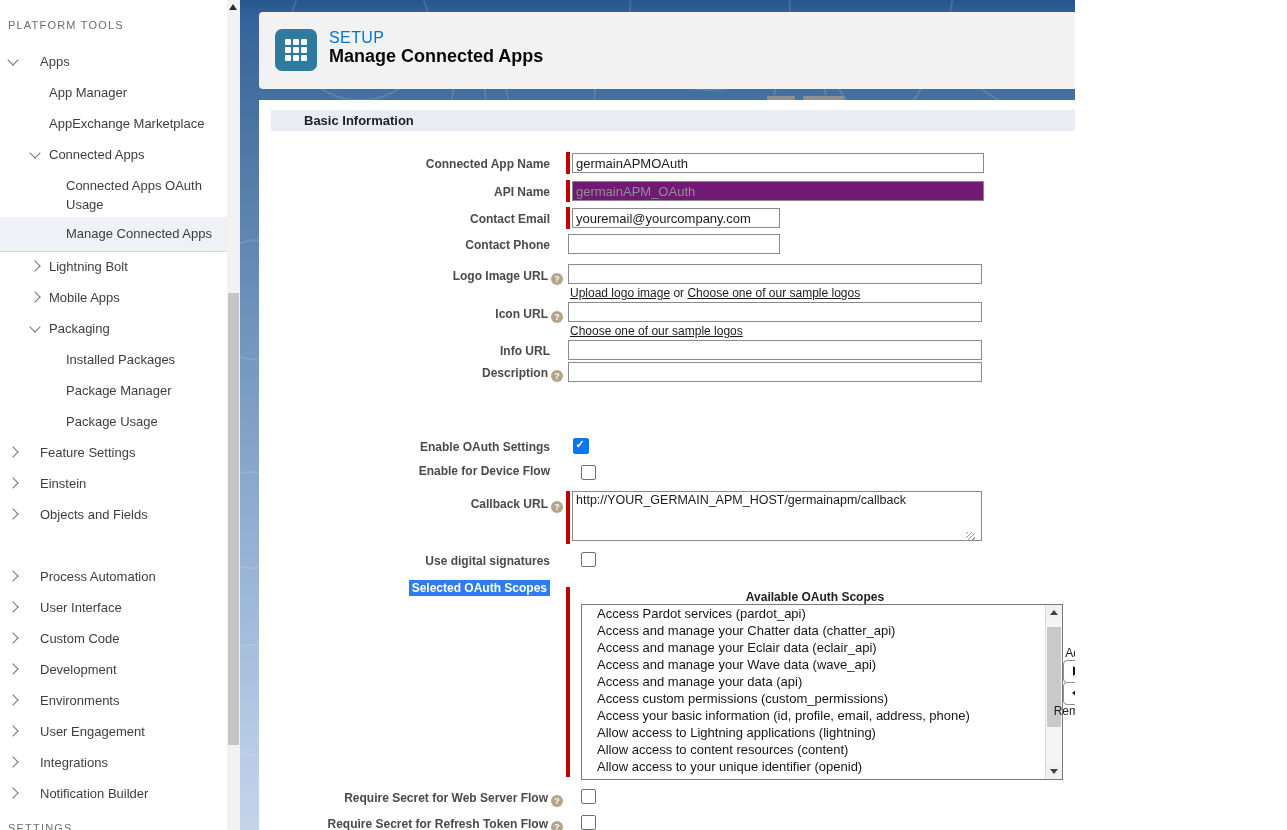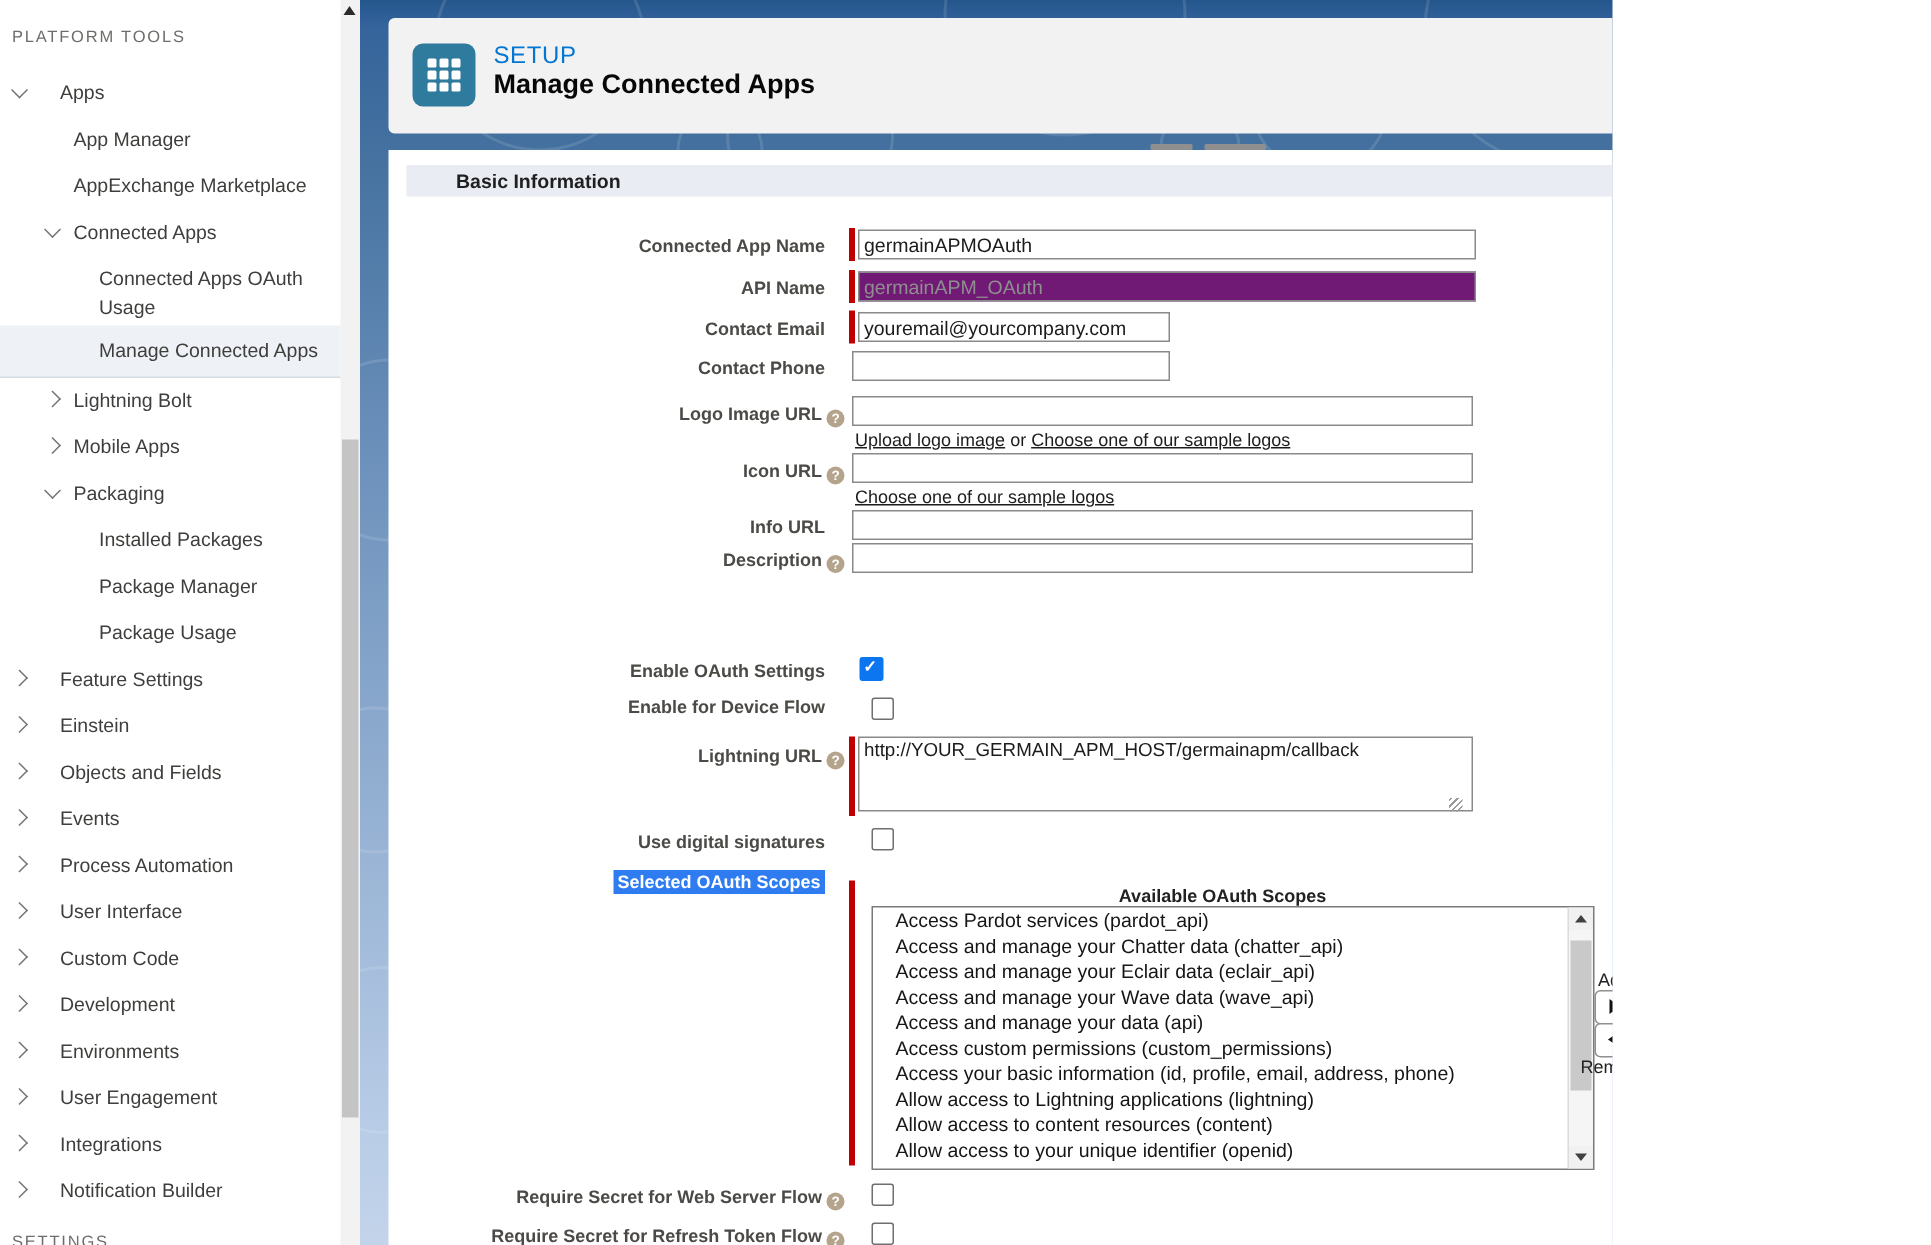--- a/index.html
+++ b/index.html
@@ -143,24 +143,20 @@
         <span class="lbl">Feature Settings</span>
       </div>
       <div class="nav-item lv0" style="top: 474px;">
         <span class="chev right"></span>
         <span class="lbl">Einstein</span>
       </div>
       <div class="nav-item lv0" style="top: 505px;">
         <span class="chev right"></span>
         <span class="lbl">Objects and Fields</span>
       </div>
-      <div class="nav-item lv0" style="top: 536px;">
-        <span class="chev right"></span>
-        <span class="lbl">Events</span>
-      </div>
       <div class="nav-item lv0" style="top: 567px;">
         <span class="chev right"></span>
         <span class="lbl">Process Automation</span>
       </div>
       <div class="nav-item lv0" style="top: 598px;">
         <span class="chev right"></span>
         <span class="lbl">User Interface</span>
       </div>
       <div class="nav-item lv0" style="top: 629px;">
         <span class="chev right"></span>
@@ -275,21 +271,21 @@
     <div class="flabel" style="top:266px"><span>Description</span><span class="help">?</span></div>
     <input class="tinput" style="left: 309px; top: 262px; width: 406px;" type="text" value="">
 
 
     <div class="flabel nohelp" style="top:340px">Enable OAuth Settings</div>
     <div class="cbox checked" style="left:314px;top:338px;width:14px;height:14px;"></div>
 
     <div class="flabel nohelp" style="top:364px">Enable for Device Flow</div>
     <div class="cbox" style="left:322px;top:365px;"></div>
 
-    <div class="flabel" style="top:397px"><span>Lightning URL</span><span class="help">?</span></div>
+    <div class="flabel" style="top:397px"><span>Callback URL</span><span class="help">?</span></div>
     <div class="reqbar" style="top:391px;height:53px;"></div>
     <textarea class="cta" style="left: 313px; top: 391px; width: 402px; height: 46px;">http://YOUR_GERMAIN_APM_HOST/germainapm/callback</textarea>
     <div class="resize-corner" style="left:707px;top:432px;"></div>
 
     <div class="flabel nohelp" style="top:454px">Use digital signatures</div>
     <div class="cbox" style="left:322px;top:452px;"></div>
 
     <div class="flabel nohelp" style="top:481px"><span class="hl-label">Selected OAuth Scopes</span></div>
     <div class="reqbar" style="top:487px;height:190px;"></div>
 

